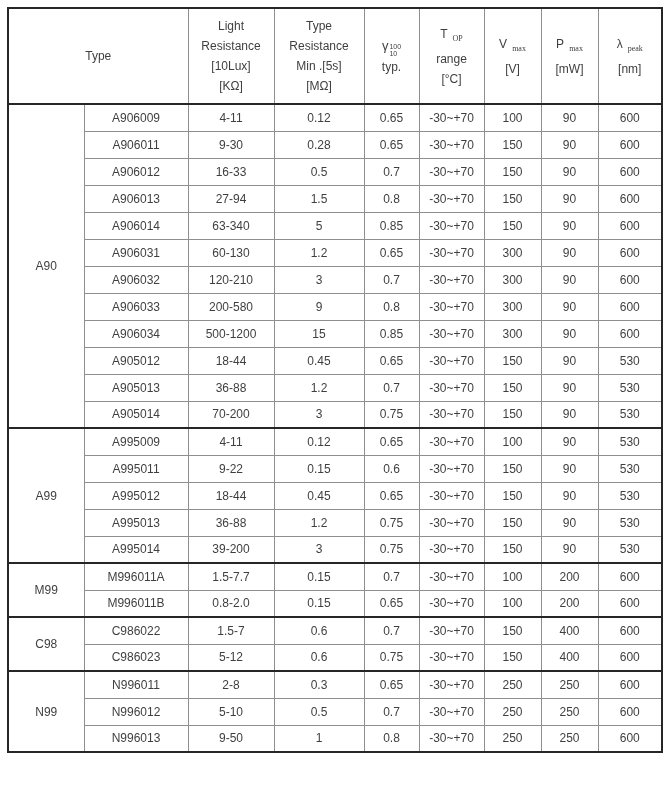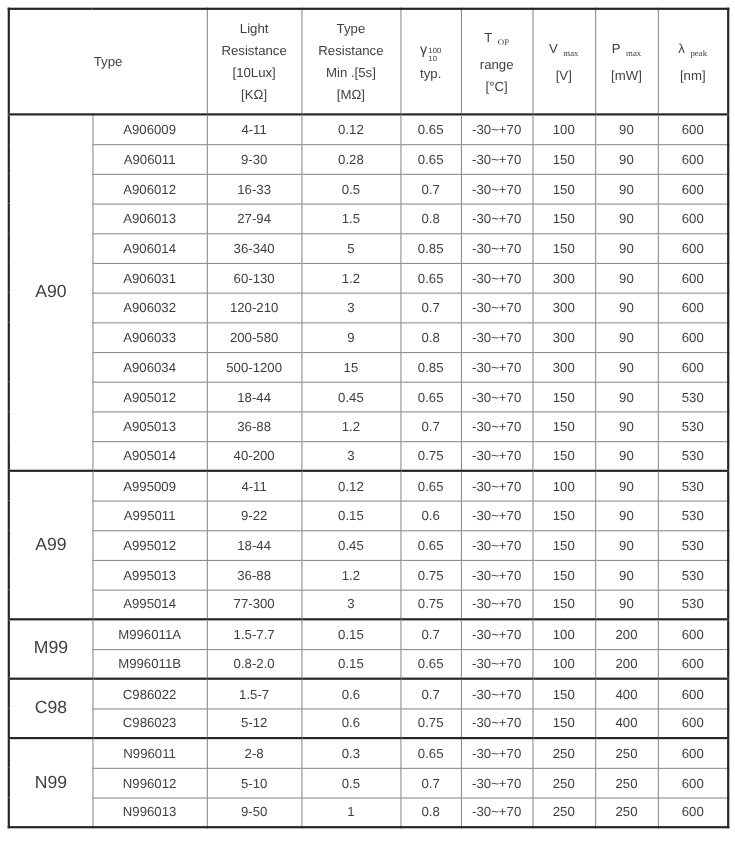--- a/index.html
+++ b/index.html
@@ -33,21 +33,21 @@
     overflow: hidden;
     white-space: nowrap;
   }
   thead th {
     height: 96px;
     border-bottom: 2px solid var(--heavy);
     line-height: 20px;
   }
   tbody td { height: 27px; }
   tr.group-start td { border-top: 2px solid var(--heavy); }
-  td.group-cell { font-size: 16px; }
+  td.group-cell { font-size: 12px; }
   .hdr-line { line-height: 20px; }
   .sym { font-size: 13px; }
   .stack {
     display: inline-flex;
     flex-direction: column;
     align-items: flex-start;
     font-size: 7px;
     line-height: 7px;
     margin-left: 1px;
     vertical-align: 1px;
@@ -166,21 +166,21 @@
           <td>27-94</td>
           <td>1.5</td>
           <td>0.8</td>
           <td>-30~+70</td>
           <td>150</td>
           <td>90</td>
           <td>600</td>
         </tr>
         <tr>
           <td>A906014</td>
-          <td>36-340</td>
+          <td>63-340</td>
           <td>5</td>
           <td>0.85</td>
           <td>-30~+70</td>
           <td>150</td>
           <td>90</td>
           <td>600</td>
         </tr>
         <tr>
           <td>A906031</td>
           <td>60-130</td>
@@ -236,21 +236,21 @@
           <td>36-88</td>
           <td>1.2</td>
           <td>0.7</td>
           <td>-30~+70</td>
           <td>150</td>
           <td>90</td>
           <td>530</td>
         </tr>
         <tr>
           <td>A905014</td>
-          <td>40-200</td>
+          <td>70-200</td>
           <td>3</td>
           <td>0.75</td>
           <td>-30~+70</td>
           <td>150</td>
           <td>90</td>
           <td>530</td>
         </tr>
         <tr class="group-start">
           <td rowspan="5" class="group-cell">A99</td>
           <td>A995009</td>
@@ -287,21 +287,21 @@
           <td>36-88</td>
           <td>1.2</td>
           <td>0.75</td>
           <td>-30~+70</td>
           <td>150</td>
           <td>90</td>
           <td>530</td>
         </tr>
         <tr>
           <td>A995014</td>
-          <td>77-300</td>
+          <td>39-200</td>
           <td>3</td>
           <td>0.75</td>
           <td>-30~+70</td>
           <td>150</td>
           <td>90</td>
           <td>530</td>
         </tr>
         <tr class="group-start">
           <td rowspan="2" class="group-cell">M99</td>
           <td>M996011A</td>

